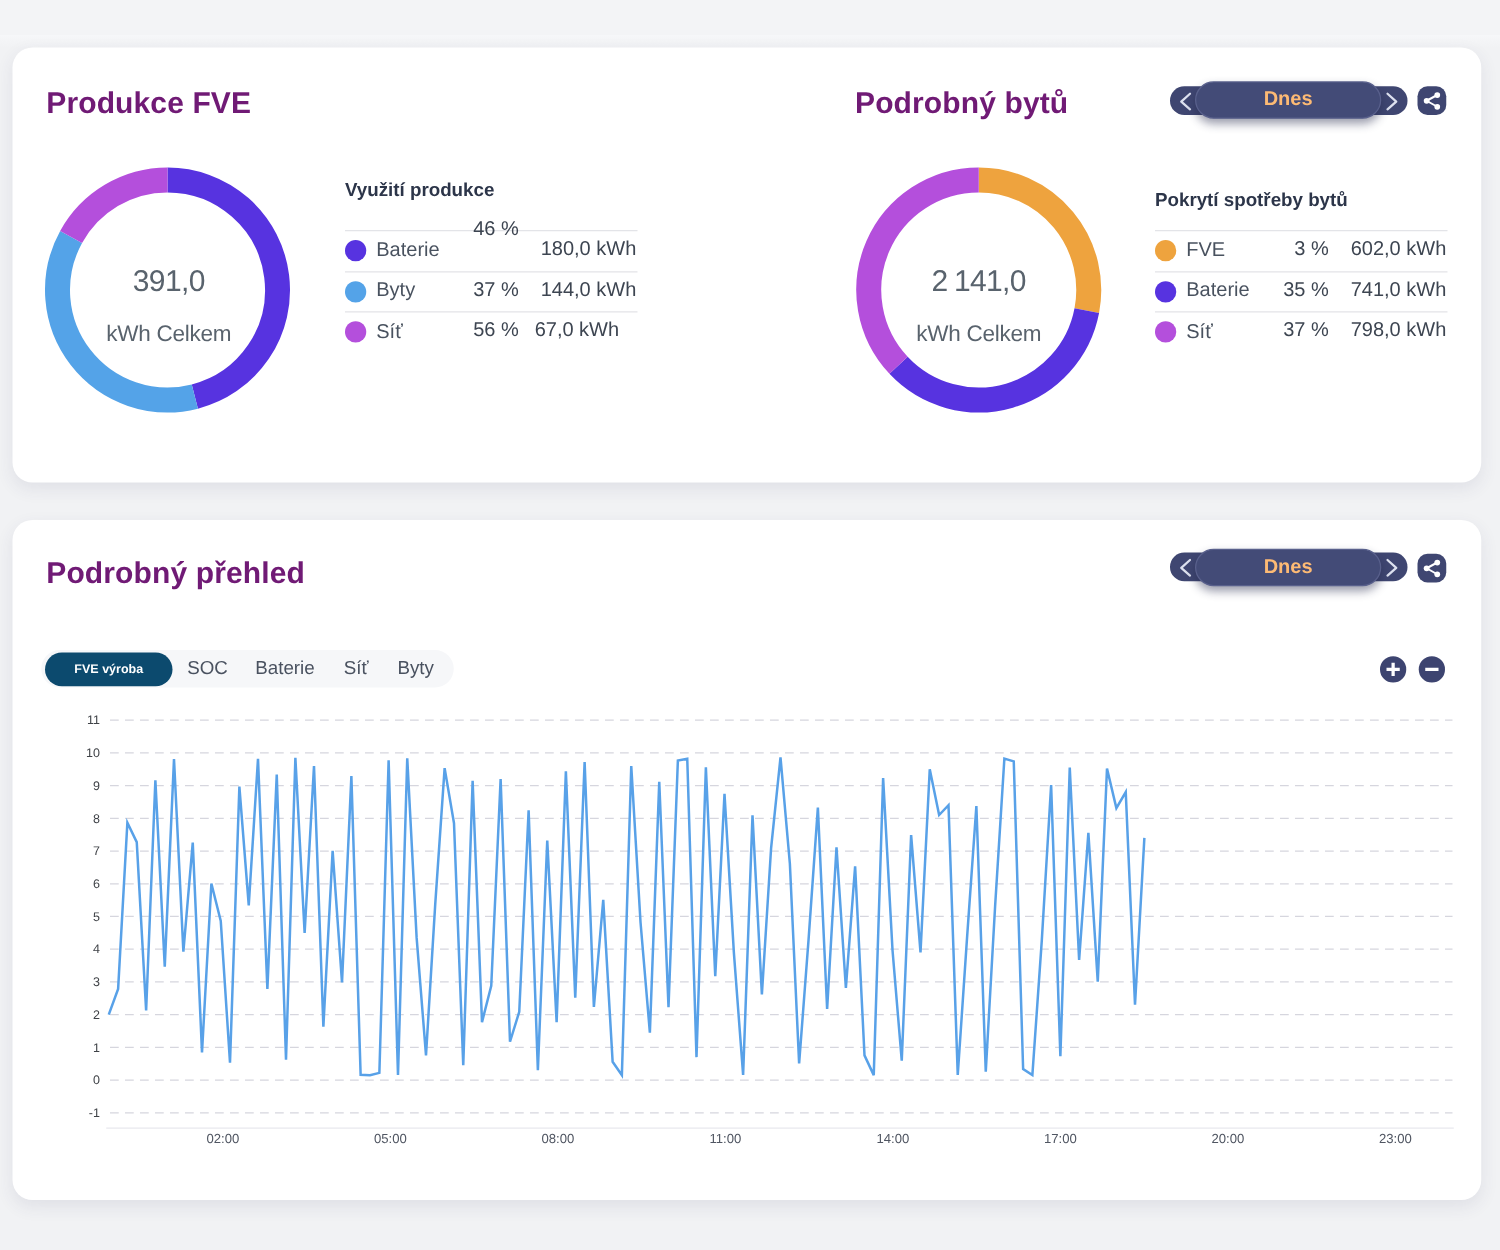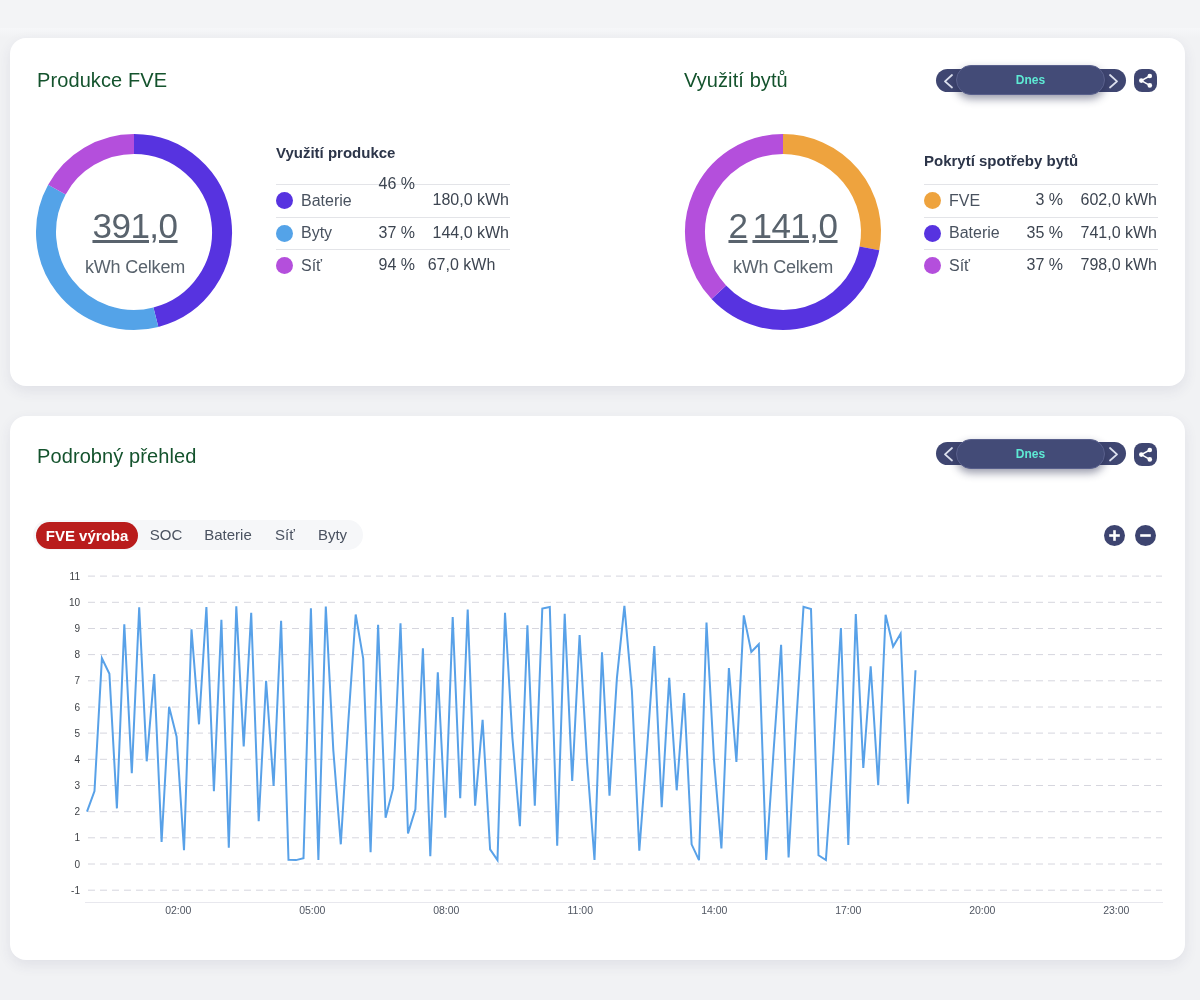--- a/index.html
+++ b/index.html
@@ -1,32 +1,32 @@
 <!DOCTYPE html>
 <html><head><meta charset="utf-8">
 <style>
 *{margin:0;padding:0;box-sizing:border-box;}
 html,body{width:1200px;height:1000px;background:#f1f2f4;font-family:"Liberation Sans",sans-serif;overflow:hidden;}
 .abs{position:absolute;}
 .card{position:absolute;left:10px;width:1175px;background:#fff;border-radius:16px;box-shadow:0 5px 14px rgba(50,60,100,0.09);}
-.h1{position:absolute;font-size:20px;font-weight:400;color:#14532d;letter-spacing:0.1px;}
+.h1{position:absolute;font-size:24px;font-weight:700;color:#701a75;letter-spacing:0.1px;}
 .ltitle{position:absolute;font-size:15px;font-weight:700;color:#2c3549;}
 .lrow{position:absolute;width:234px;height:32.5px;border-top:1px solid #e3e4e8;display:flex;align-items:center;}
 .dot{display:inline-block;width:17px;height:17px;border-radius:50%;margin-right:8px;}
 .llab{font-size:16px;color:#49525f;}
 .lpct{position:absolute;width:76px;height:32.5px;line-height:32.5px;text-align:right;font-size:16px;color:#3d4551;}
 .lval{position:absolute;width:95px;height:32.5px;line-height:32.5px;text-align:right;font-size:16px;color:#3d4551;}
-.bignum{position:absolute;width:200px;text-align:center;font-size:35px;color:#59636d;line-height:36px;letter-spacing:-0.5px;text-decoration:underline;}
+.bignum{position:absolute;width:200px;text-align:center;font-size:24px;color:#59636d;line-height:36px;letter-spacing:-0.5px;}
 .bigsub{position:absolute;width:200px;text-align:center;font-size:18px;color:#59636d;line-height:18px;letter-spacing:-0.2px;}
 .pillouter{position:absolute;width:190px;height:23px;border-radius:11.5px;background:#3f4671;}
-.pillinner{position:absolute;width:149px;height:30px;border-radius:15px;background:#434b77;border:1px solid #59608c;box-shadow:0 4px 8px rgba(30,35,70,0.45);line-height:28px!important;color:#5eead4;font-size:12px;font-weight:700;text-align:center;line-height:30px;}
+.pillinner{position:absolute;width:149px;height:30px;border-radius:15px;background:#434b77;border:1px solid #59608c;box-shadow:0 4px 8px rgba(30,35,70,0.45);line-height:28px!important;color:#fdba74;font-size:16px;font-weight:700;text-align:center;line-height:30px;}
 .sharebtn{position:absolute;width:23px;height:23px;border-radius:8px;background:#3f4671;}
 .ov{position:absolute;}
 .tabbar{position:absolute;left:33px;top:520px;width:330px;height:30px;background:#f6f7f9;border-radius:15px;}
-.tabsel{position:absolute;left:36px;top:521.5px;width:102px;height:27px;border-radius:13.5px;background:#b91c1c;color:#fff;font-size:15px;font-weight:700;text-align:center;line-height:27px;}
+.tabsel{position:absolute;left:36px;top:521.5px;width:102px;height:27px;border-radius:13.5px;background:#0c4a6e;color:#fff;font-size:10px;font-weight:700;text-align:center;line-height:27px;}
 .tab{position:absolute;top:520px;height:30px;line-height:30px;font-size:15px;color:#4a5260;text-align:center;}
 .zoombtn{position:absolute;width:21px;height:21px;border-radius:50%;background:#3d4470;}
 </style></head>
 <body>
 <div style="position:absolute;left:0;top:0;width:1200px;height:28px;background:#f3f4f6;"></div>
 <div style="position:absolute;left:0;top:28px;width:1200px;height:10px;background:linear-gradient(#f6f7f9,#f1f2f4);"></div>
 <div class="card" style="top:38px;height:348px;"></div>
 <div class="card" style="top:416px;height:544px;"></div>
 
 <svg class="abs" style="left:0;top:0;" width="1200" height="1000" font-family="Liberation Sans,sans-serif">
@@ -68,21 +68,21 @@
     <text x="580.3" y="914" text-anchor="middle" font-size="10.5" fill="#505662">11:00</text>
     <text x="714.3" y="914" text-anchor="middle" font-size="10.5" fill="#505662">14:00</text>
     <text x="848.3" y="914" text-anchor="middle" font-size="10.5" fill="#505662">17:00</text>
     <text x="982.3" y="914" text-anchor="middle" font-size="10.5" fill="#505662">20:00</text>
     <text x="1116.3" y="914" text-anchor="middle" font-size="10.5" fill="#505662">23:00</text>
     <line x1="85" y1="902.5" x2="1163" y2="902.5" stroke="#e8e8ee" stroke-width="1"></line>
     <polyline points="87.0,811.7 94.5,791.1 101.9,658.2 109.4,673.7 116.9,808.4 124.3,624.2 131.8,773.3 139.2,607.3 146.7,761.3 154.2,674.1 161.6,842.0 169.1,706.8 176.6,736.7 184.0,850.1 191.5,629.3 199.0,724.3 206.4,607.1 213.9,791.1 221.4,619.7 228.8,847.8 236.3,606.3 243.7,746.4 251.2,612.8 258.7,821.3 266.1,680.7 273.6,786.0 281.1,620.9 288.5,859.8 296.0,860.1 303.5,858.3 310.9,608.2 318.4,860.0 325.8,606.6 333.3,750.1 340.8,844.3 348.2,723.1 355.7,614.5 363.2,658.6 370.6,852.2 378.1,624.7 385.6,817.7 393.0,788.7 400.5,623.3 408.0,833.4 415.4,809.4 422.9,648.3 430.3,856.1 437.8,672.4 445.3,817.8 452.7,617.1 460.2,798.1 467.7,609.6 475.1,805.6 482.6,719.9 490.1,849.4 497.5,860.1 505.0,612.8 512.4,737.6 519.9,826.1 527.4,625.4 534.8,805.8 542.3,608.5 549.8,607.0 557.2,845.7 564.7,613.9 572.2,781.0 579.6,635.1 587.1,762.1 594.5,860.0 602.0,652.3 609.5,795.6 616.9,678.2 624.4,605.9 631.9,691.0 639.3,850.7 646.8,752.3 654.3,646.1 661.7,807.2 669.2,677.8 676.7,790.3 684.1,693.1 691.6,844.3 699.0,860.1 706.5,622.5 714.0,760.0 721.4,848.5 728.9,668.0 736.4,761.9 743.8,615.4 751.3,652.0 758.8,644.2 766.2,860.0 773.7,749.3 781.1,644.8 788.6,857.4 796.1,724.8 803.5,606.9 811.0,609.1 818.5,855.3 825.9,860.1 833.4,752.9 840.9,628.0 848.3,844.9 855.8,614.0 863.3,768.0 870.7,666.3 878.2,785.3 885.6,614.8 893.1,646.5 900.6,633.7 908.0,803.8 915.5,670.3" fill="none" stroke="#58a1e8" stroke-width="2" stroke-linejoin="miter"></polyline>
 </svg>
 
 <div class="h1" style="left:37px;top:69px;">Produkce FVE</div>
-<div class="h1" style="left:684px;top:69px;">Využití bytů</div>
+<div class="h1" style="left:684px;top:69px;">Podrobný bytů</div>
 <div class="bignum" style="left:35px;top:208px;">391,0</div>
 <div class="bigsub" style="left:35px;top:258px;">kWh Celkem</div>
 <div class="bignum" style="left:683px;top:208px;">2<span style="display:inline-block;width:5px"></span>141,0</div>
 <div class="bigsub" style="left:683px;top:258px;">kWh Celkem</div>
 <div class="ltitle" style="left:276px;top:144px;">Využití produkce</div>
 <div class="lrow" style="left:276px;top:184px;">
 <span class="dot" style="background:#5733e0;"></span>
     <span class="llab">Baterie</span>
   </div>
 <div class="lpct" style="left:339px;top:168px;">46 %</div>
@@ -90,21 +90,21 @@
 <div class="lrow" style="left:276px;top:216.5px;">
 <span class="dot" style="background:#54a3e8;"></span>
     <span class="llab">Byty</span>
   </div>
 <div class="lpct" style="left:339px;top:216.5px;">37 %</div>
 <div class="lval" style="left:414px;top:216.5px;">144,0 kWh</div>
 <div class="lrow" style="left:276px;top:249px;">
 <span class="dot" style="background:#b44fdc;"></span>
     <span class="llab">Síť</span>
   </div>
-<div class="lpct" style="left:339px;top:249px;">94 %</div>
+<div class="lpct" style="left:339px;top:249px;">56 %</div>
 <div class="lval" style="left:414px;top:249px;text-align:center;">67,0 kWh</div>
 <div class="ltitle" style="left:924px;top:152px;">Pokrytí spotřeby bytů</div>
 <div class="lrow" style="left:924px;top:184px;">
 <span class="dot" style="background:#eea33e;"></span>
     <span class="llab">FVE</span>
   </div>
 <div class="lpct" style="left:987px;top:184px;">3 %</div>
 <div class="lval" style="left:1062px;top:184px;">602,0 kWh</div>
 <div class="lrow" style="left:924px;top:216.5px;">
 <span class="dot" style="background:#5733e0;"></span>

